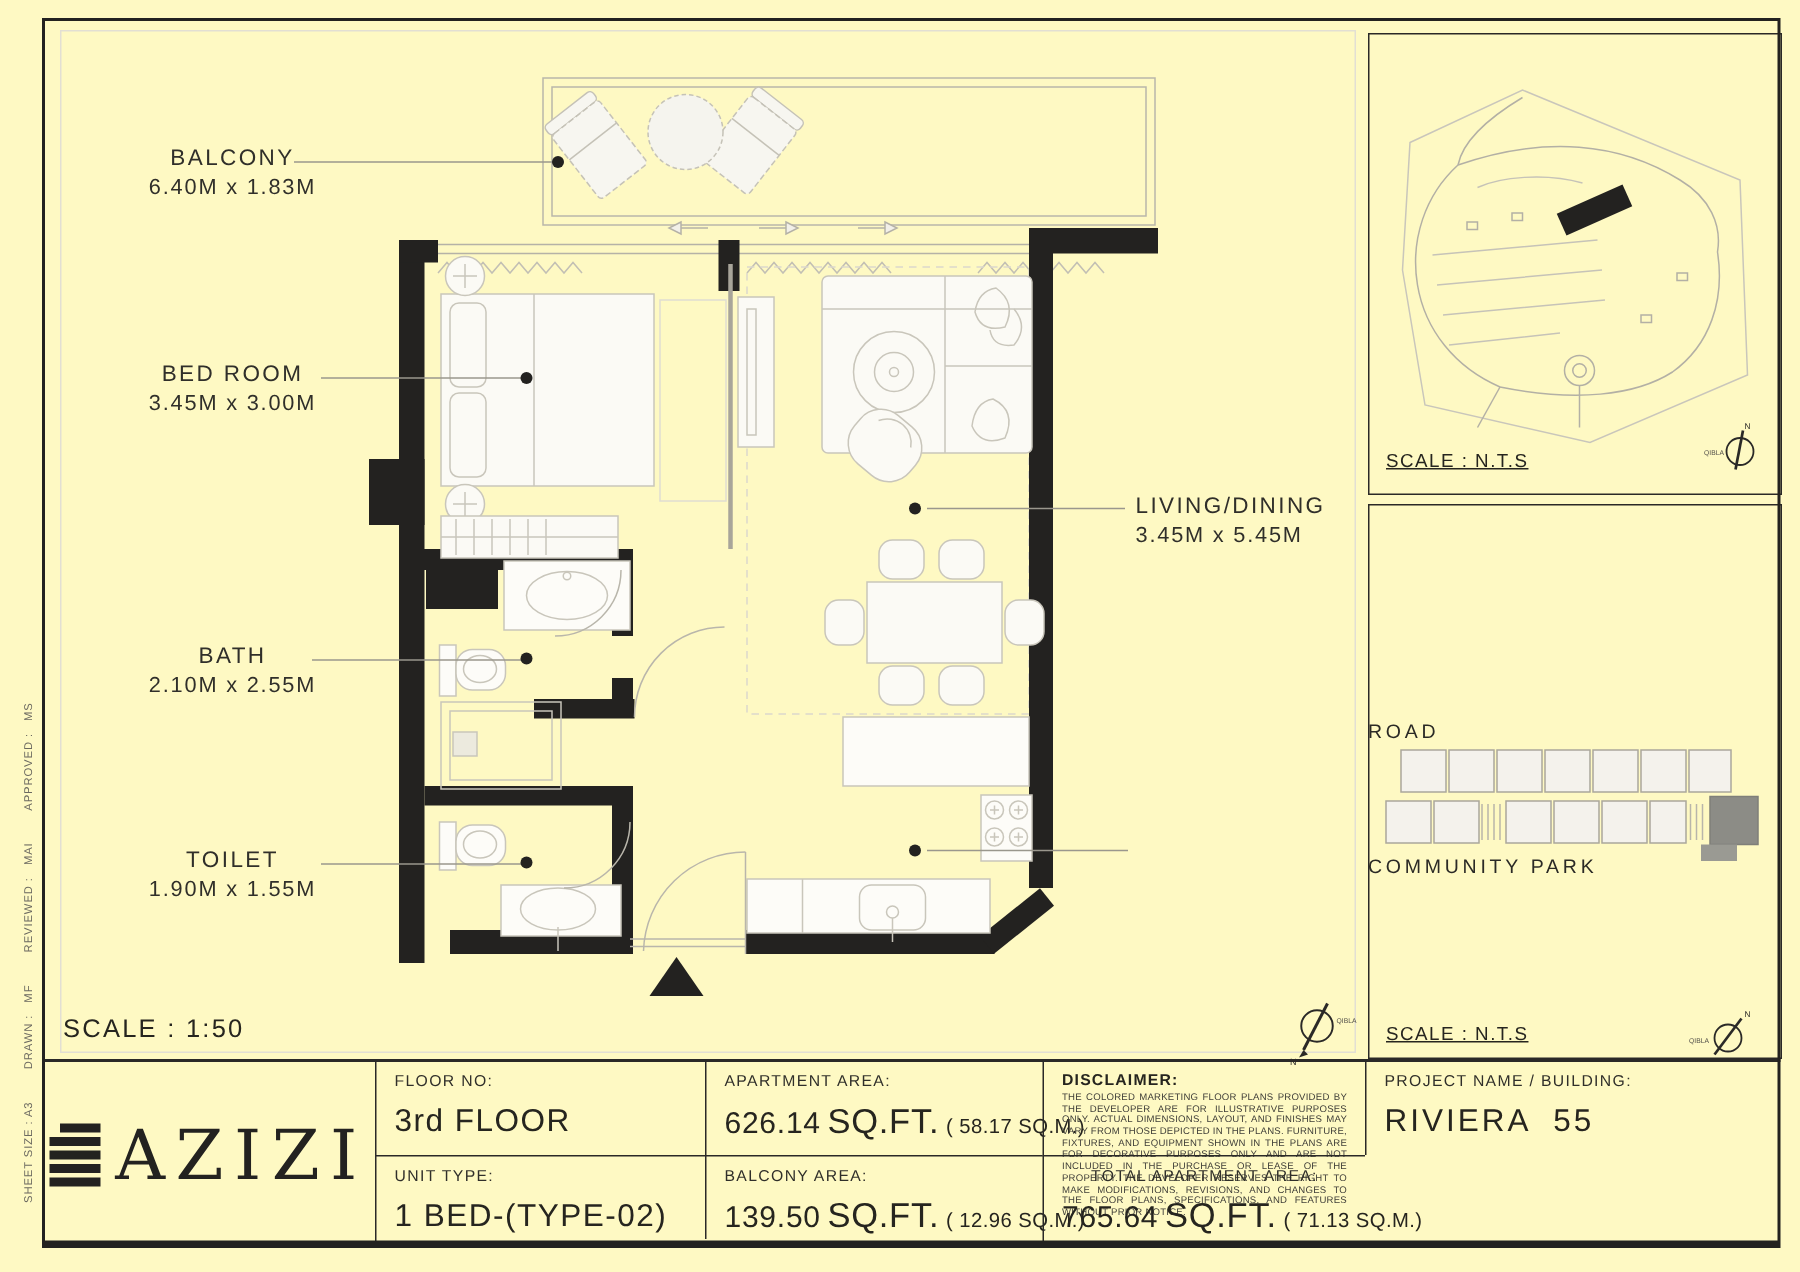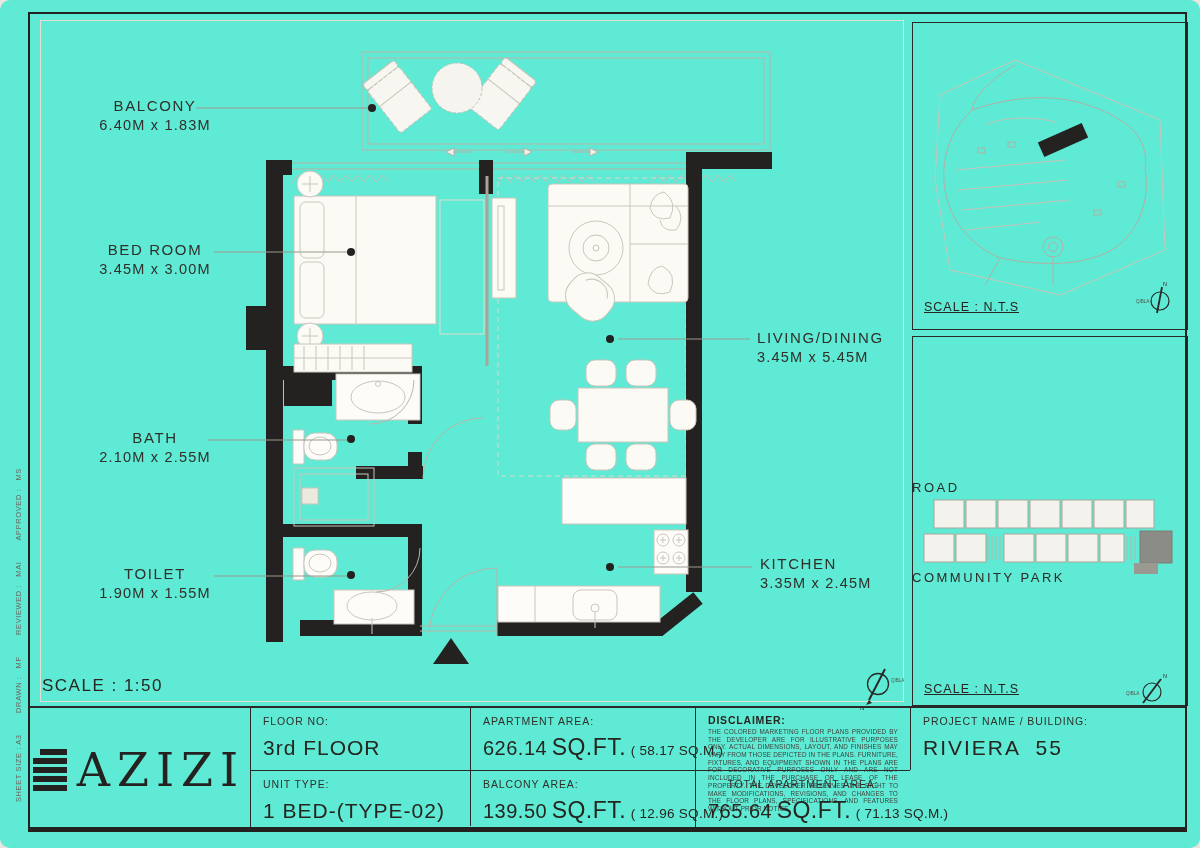--- a/index.html
+++ b/index.html
@@ -1,17 +1,17 @@
 <!DOCTYPE html>
 <html><head>
 <meta charset="utf-8">
 <style>
   html,body{margin:0;padding:0;background:#e8e6df;}
-  .sheet{position:relative;width:1200px;height:848px;background:#5eead4;overflow:hidden;
-         font-family:"Liberation Sans","DejaVu Sans",sans-serif;color:#2b2a26;border-radius:10px;}
+  .sheet{position:relative;width:1200px;height:848px;background:#fef9c3;overflow:hidden;
+         font-family:"Liberation Sans","DejaVu Sans",sans-serif;color:#2b2a26;}
   .frame{position:absolute;left:28px;top:12px;width:1159px;height:820px;
          border:2.5px solid #232220;border-bottom-width:5px;box-sizing:border-box;pointer-events:none;}
   .innerline{position:absolute;left:40px;top:20px;width:864px;height:682px;border:1px solid #e2dfd3;box-sizing:border-box;}
   svg.draw{position:absolute;left:0;top:0;}
   .room-label{position:absolute;text-align:center;line-height:1.3;color:#302f2a;}
   .room-label .nm{font-size:15px;letter-spacing:1.6px;}
   .room-label .dm{font-size:14.5px;letter-spacing:1.2px;}
   .room-label.left-align{text-align:left;}
   .scale-main{position:absolute;font-size:17px;letter-spacing:1.5px;color:#26251f;}
   .scale-sm{position:absolute;font-size:12.5px;letter-spacing:1px;color:#26251f;text-decoration:underline;}
@@ -307,24 +307,20 @@
     <div class="dm">2.10M x 2.55M</div>
   </div>
   <div class="room-label" style="left:70px;top:564px;width:170px;">
     <div class="nm">TOILET</div>
     <div class="dm">1.90M x 1.55M</div>
   </div>
   <div class="room-label left-align" style="left:757px;top:328px;width:170px;">
     <div class="nm">LIVING/DINING</div>
     <div class="dm">3.45M x 5.45M</div>
   </div>
-  <div class="room-label left-align" style="left:760px;top:554px;width:170px;">
-    <div class="nm">KITCHEN</div>
-    <div class="dm">3.35M x 2.45M</div>
-  </div>
 
   <div class="scale-main" style="left:42px;top:676px;">SCALE : 1:50</div>
   <div class="scale-sm" style="left:924px;top:300px;">SCALE : N.T.S</div>
   <div class="scale-sm" style="left:924px;top:682px;">SCALE : N.T.S</div>
   <div class="keylbl" style="left:912px;top:480px;">ROAD</div>
   <div class="keylbl" style="left:912px;top:570px;">COMMUNITY PARK</div>
 
   <div class="meta-vert">SHEET SIZE : A3        DRAWN :   MF        REVIEWED :   MAI        APPROVED :   MS</div>
 
   <div class="titleblock">

